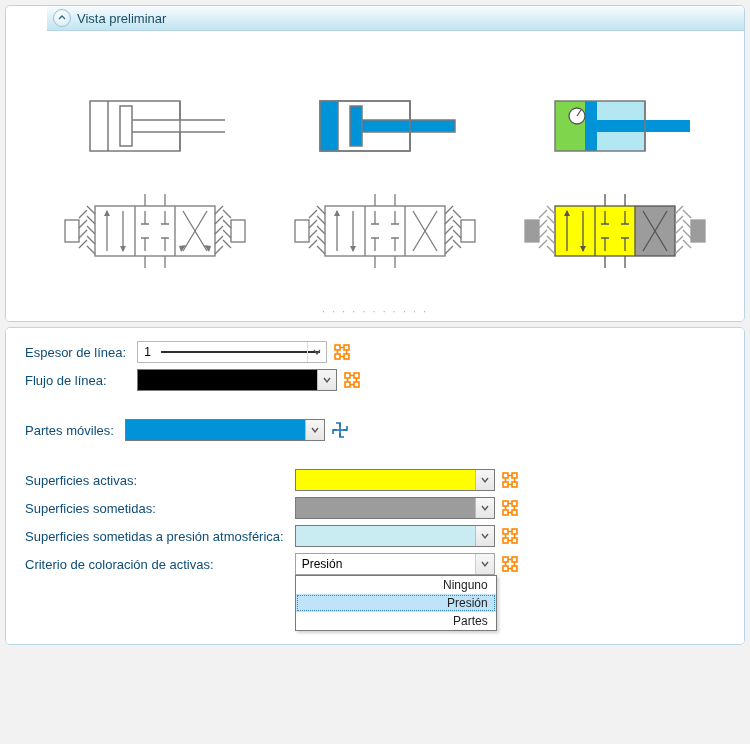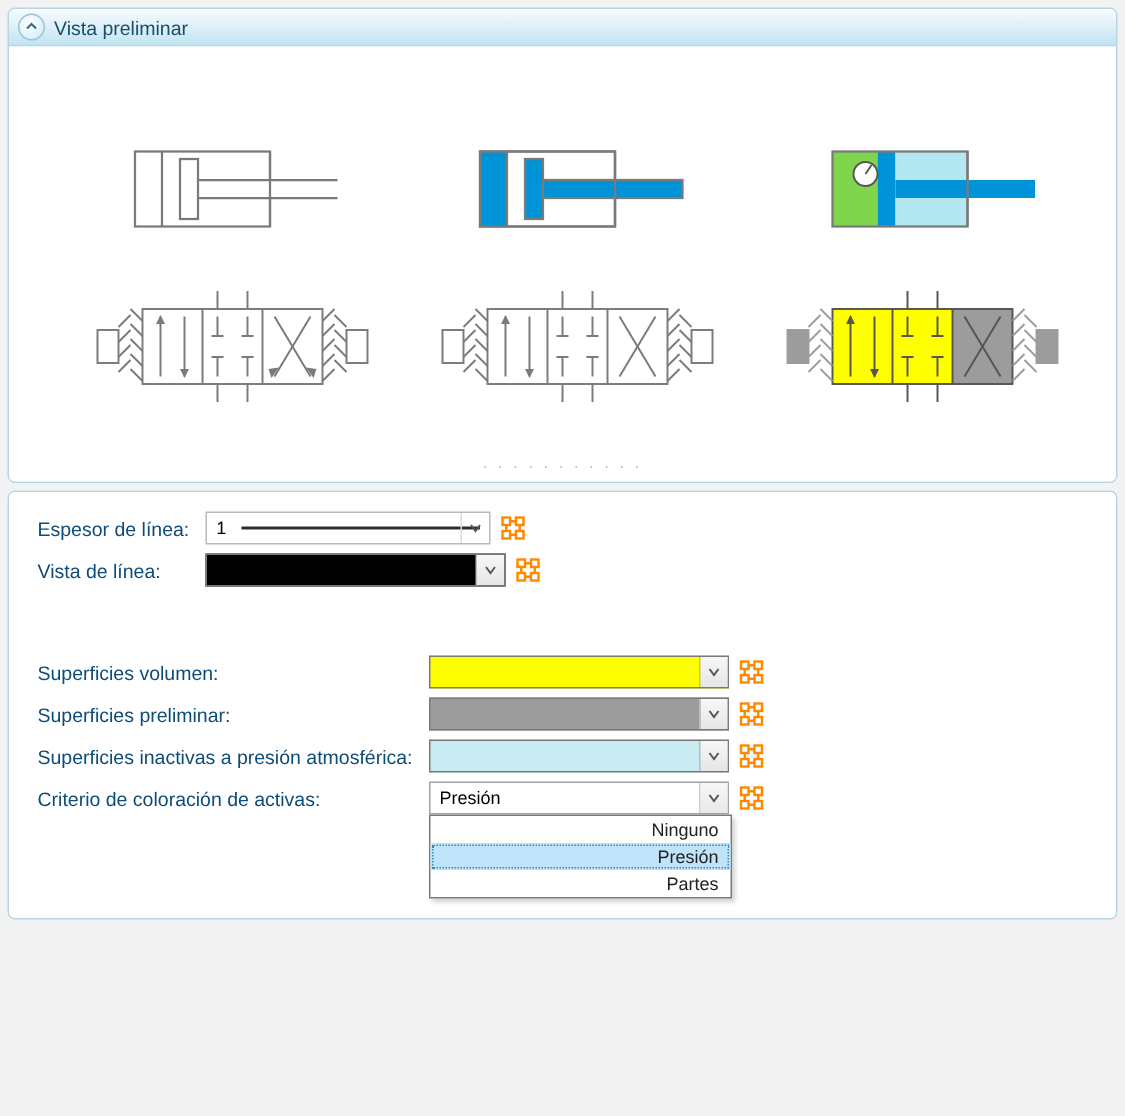--- a/index.html
+++ b/index.html
@@ -16,20 +16,21 @@
   html,body { margin:0; padding:0; font-family: "Segoe UI", Tahoma, Arial, sans-serif; background: var(--body-bg); }
   .wrap { width:750px; box-sizing:border-box; padding:5px; background: var(--body-bg); }
   .panel { border:1px solid var(--panel-border); border-radius:5px; margin-bottom:5px; overflow:hidden; background: #fff; }
   .panel-header {
     display:flex; align-items:center; gap:6px;
     padding:3px 6px;
     background: linear-gradient(to bottom, var(--panel-grad-top), var(--panel-grad-bot));
     border-bottom:1px solid var(--panel-border);
     color: var(--text-dark);
     font-size:13px;
+    margin-left:41px;
   }
   .chev {
     width:16px; height:16px; border-radius:50%;
     background: radial-gradient(circle at 40% 35%, #fff, #cfeaf7);
     border:1px solid #9cc2d6;
     display:flex; align-items:center; justify-content:center;
     color:#2f6b86;
   }
   .chev svg { display:block; }
   .panel-body { background: var(--panel-body-bg); padding:8px 12px 10px 18px; }
@@ -263,21 +264,21 @@
                         <line x1="7" y1="13.5" x2="11" y2="13.5"></line>
                   <line x1="4.5" y1="7" x2="4.5" y2="11"></line>
                         <line x1="13.5" y1="7" x2="13.5" y2="11"></line>
                 </g>
               </svg>
             </span>
           </div>
         </td>
       </tr>
       <tr>
-        <td class="lbl">Vista de línea:</td>
+        <td class="lbl">Flujo de línea:</td>
         <td>
           <div class="control-cell">
             <div class="color-swatch" style="background:#000000">
               <span class="dd">
                 <svg width="10" height="10" viewBox="0 0 10 10">
                         <path d="M2 3 L5 7 L8 3" fill="none" stroke="#555" stroke-width="1.3"></path>
                       </svg>
               </span>
             </div>
             <span class="reset-btn">
@@ -297,29 +298,55 @@
           </div>
         </td>
       </tr>
     </tbody>
         </table>
   </div>
 
   <div class="panel-body">
     <table class="form">
       <tbody>
+            <tr>
+        <td class="lbl">Partes móviles:</td>
+        <td>
+                <div class="control-cell">
+          <div class="color-swatch" style="background:#0093d8">
+            <span class="dd">
+                      <svg width="10" height="10" viewBox="0 0 10 10">
+                        <path d="M2 3 L5 7 L8 3" fill="none" stroke="#555" stroke-width="1.3"></path>
+                      </svg>
+                    </span>
+          </div>
+          <span class="reset-btn">
+            <svg width="18" height="18" viewBox="0 0 18 18">
+                      <g stroke="#1a74b0" stroke-width="1.6" fill="none">
+                        <line x1="9" y1="2" x2="9" y2="16"></line>
+                        <line x1="2" y1="9" x2="16" y2="9"></line>
+                        <path d="M5 2 L9 2 L9 6"></path>
+                        <path d="M13 16 L9 16 L9 12"></path>
+                        <path d="M2 13 L2 9 L6 9"></path>
+                        <path d="M16 5 L16 9 L12 9"></path>
+                      </g>
+                    </svg>
+          </span>
+        </div>
+              </td>
+      </tr>
     </tbody>
         </table>
   </div>
 
   <div class="panel-body" style="position:relative; padding-bottom:18px;">
     <table class="form">
       <tbody>
             <tr>
-        <td class="lbl">Superficies volumen:</td>
+        <td class="lbl">Superficies activas:</td>
         <td>
                 <div class="control-cell">
           <div class="color-swatch" style="background:#ffff00">
             <span class="dd">
                       <svg width="10" height="10" viewBox="0 0 10 10">
                         <path d="M2 3 L5 7 L8 3" fill="none" stroke="#555" stroke-width="1.3"></path>
                       </svg>
                     </span>
           </div>
           <span class="reset-btn">
@@ -333,21 +360,21 @@
                         <line x1="7" y1="13.5" x2="11" y2="13.5"></line>
                         <line x1="4.5" y1="7" x2="4.5" y2="11"></line>
                         <line x1="13.5" y1="7" x2="13.5" y2="11"></line>
                       </g>
                     </svg>
           </span>
         </div>
               </td>
       </tr>
       <tr>
-        <td class="lbl">Superficies preliminar:</td>
+        <td class="lbl">Superficies sometidas:</td>
         <td>
                 <div class="control-cell">
           <div class="color-swatch" style="background:#9c9c9c">
             <span class="dd">
                       <svg width="10" height="10" viewBox="0 0 10 10">
                         <path d="M2 3 L5 7 L8 3" fill="none" stroke="#555" stroke-width="1.3"></path>
                       </svg>
                     </span>
           </div>
           <span class="reset-btn">
@@ -361,21 +388,21 @@
                         <line x1="7" y1="13.5" x2="11" y2="13.5"></line>
                         <line x1="4.5" y1="7" x2="4.5" y2="11"></line>
                         <line x1="13.5" y1="7" x2="13.5" y2="11"></line>
                       </g>
                     </svg>
           </span>
         </div>
               </td>
       </tr>
       <tr>
-        <td class="lbl">Superficies inactivas a presión atmosférica:</td>
+        <td class="lbl">Superficies sometidas a presión atmosférica:</td>
         <td>
                 <div class="control-cell">
           <div class="color-swatch" style="background:#c9ecf3">
             <span class="dd">
                       <svg width="10" height="10" viewBox="0 0 10 10">
                         <path d="M2 3 L5 7 L8 3" fill="none" stroke="#555" stroke-width="1.3"></path>
                       </svg>
                     </span>
           </div>
           <span class="reset-btn">

